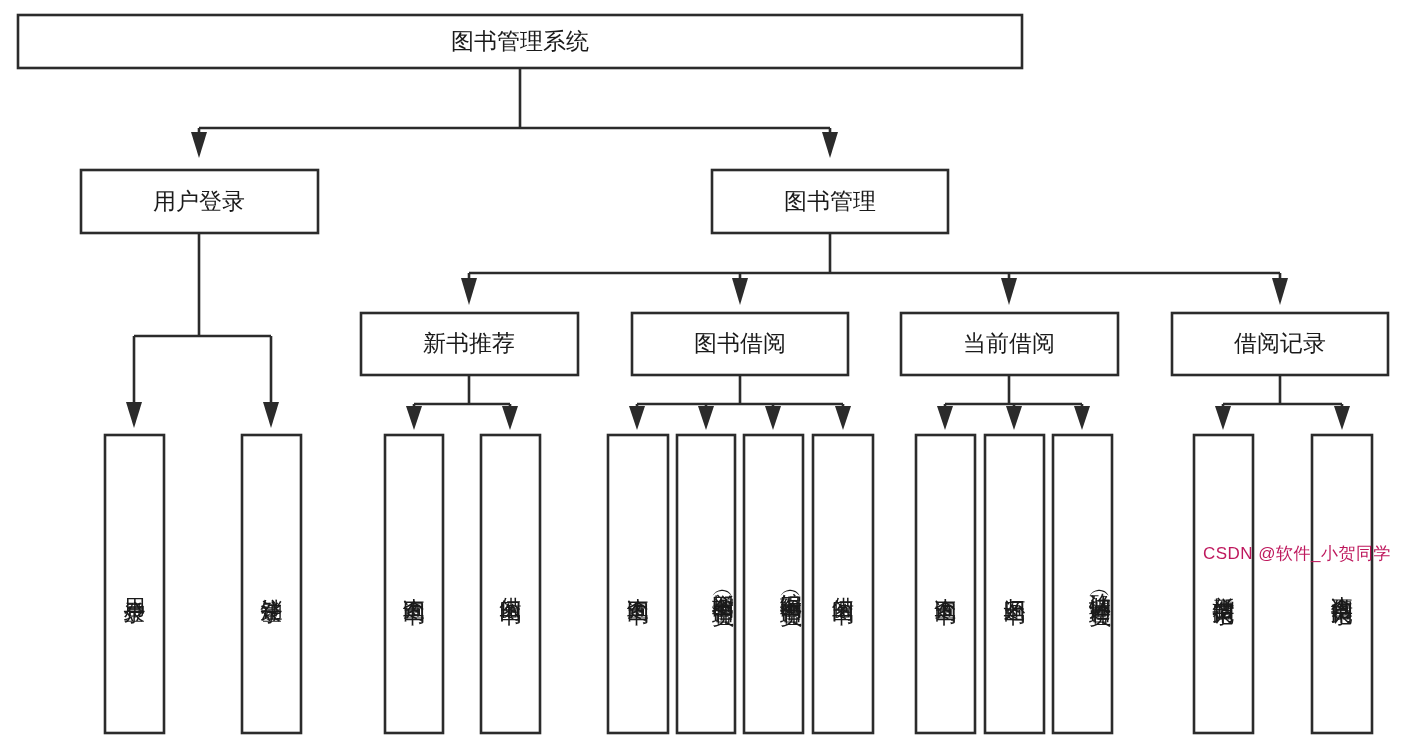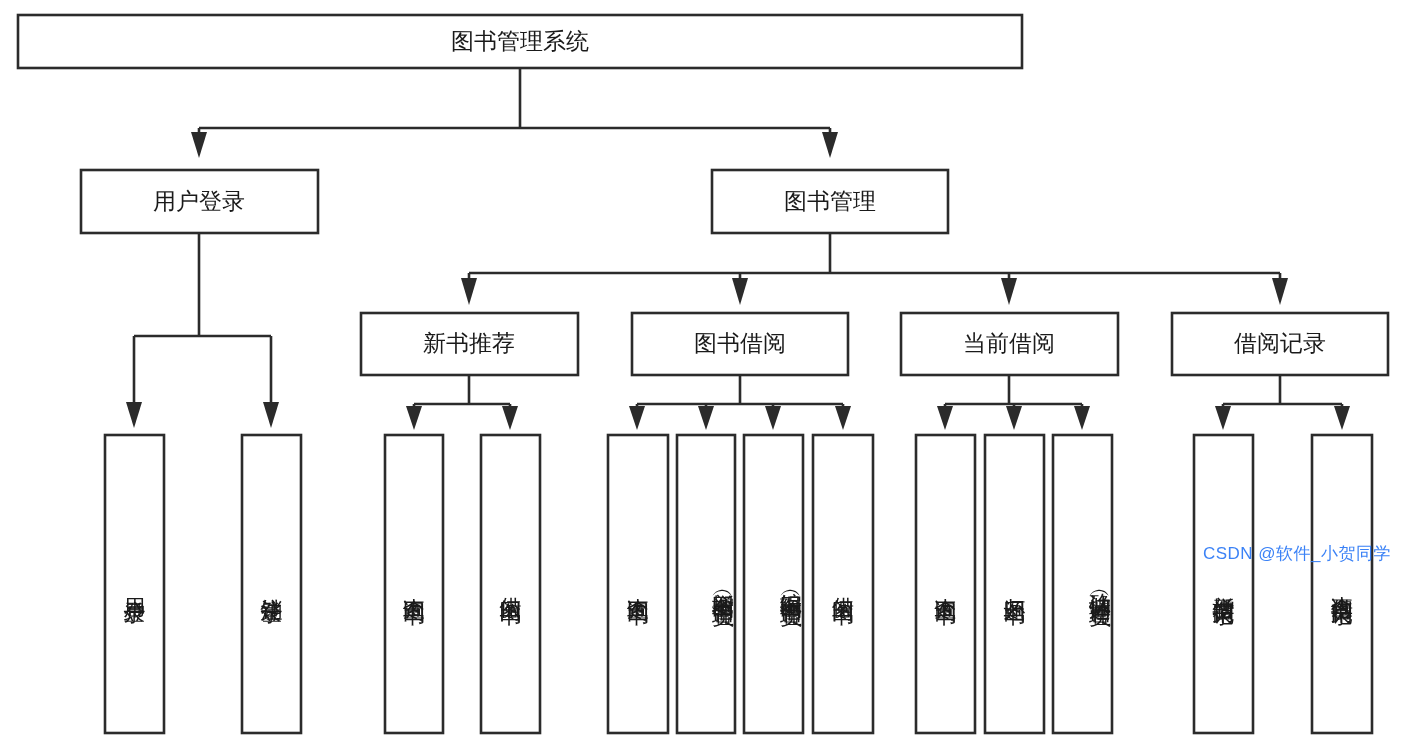--- a/index.html
+++ b/index.html
@@ -65,21 +65,21 @@
     align-items: center;
     justify-content: center;
     pointer-events: none;
   }
   .watermark {
     position: absolute;
     right: 14px;
     bottom: 6px;
     font-family: "Liberation Sans", "DejaVu Sans", sans-serif;
     font-size: 17px;
-    color: #3b82f6;
+    color: #be185d;
     white-space: nowrap;
     letter-spacing: 0.5px;
   }
 </style>
 </head>
 <body>
 
 <div id="diagram-root">
 
   <svg id="tree-svg" viewBox="0 0 1405 747">

